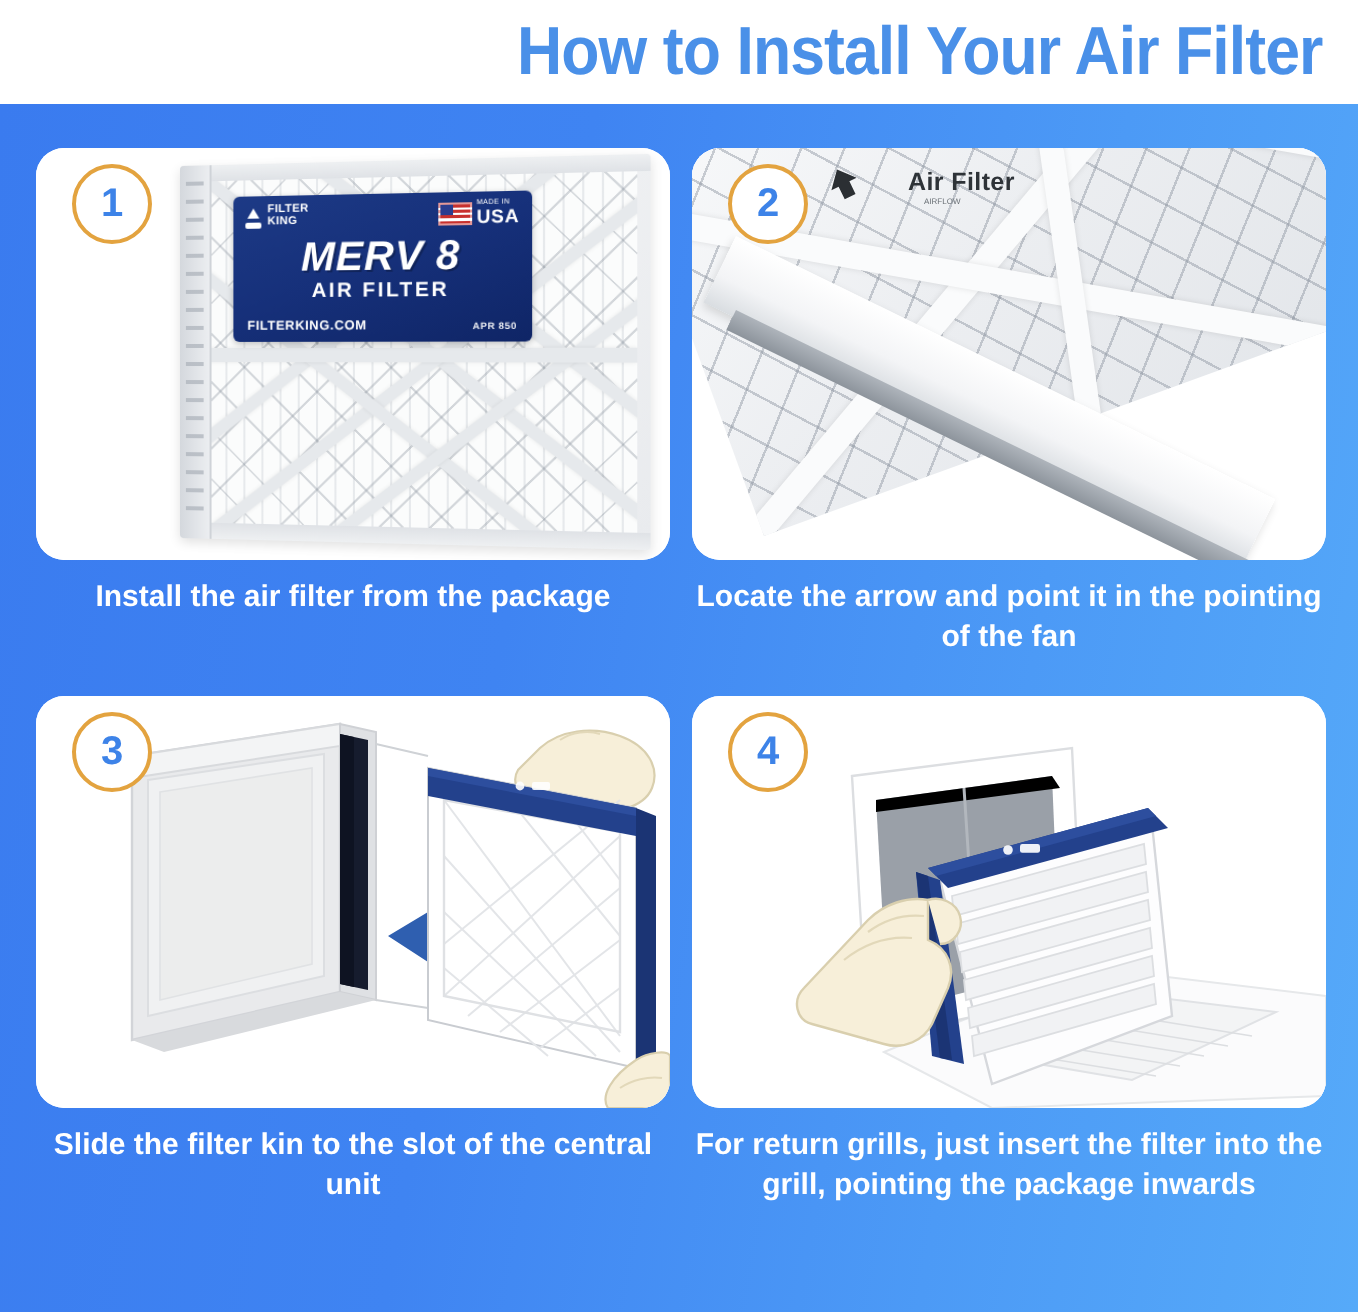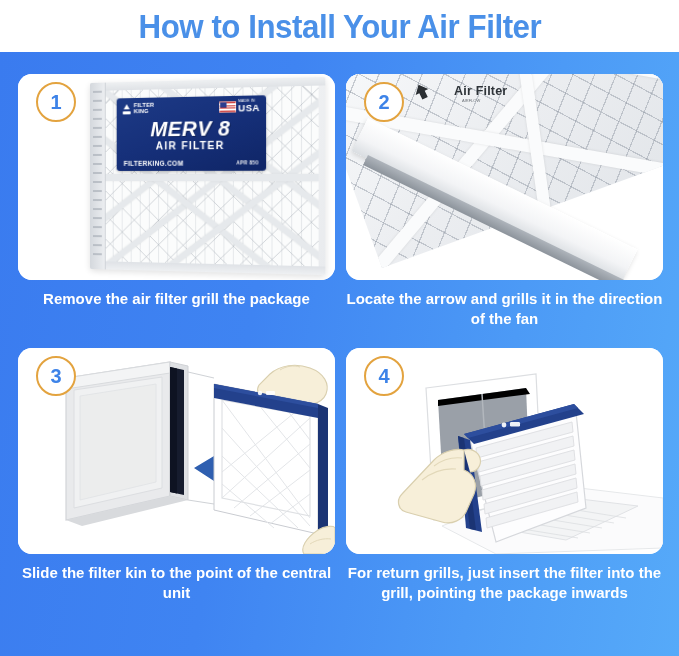--- a/index.html
+++ b/index.html
@@ -6,21 +6,21 @@
   body{
     width:679px;height:656px;overflow:hidden;
     font-family:"Liberation Sans",sans-serif;
     background:#ffffff;
   }
   #page{position:relative;width:679px;height:656px;overflow:hidden;background:#fff;}
 
   
   .header{
     position:absolute;left:0;top:0;width:679px;height:52px;
-    background:#ffffff;display:flex;align-items:center;justify-content:center;
+    background:#ffffff;display:flex;align-items:center;justify-content:flex-end;
   }
   .header-title{
     font-size:34px;font-weight:bold;color:#4a90e8;
     letter-spacing:-0.5px;transform:scaleX(.92);transform-origin:center;
     white-space:nowrap;line-height:1;
   }
 
   
   .body-bg{
     position:absolute;left:0;top:52px;width:679px;height:604px;
@@ -231,21 +231,21 @@
                 <span class="site">FILTERKING.COM</span>
                 <span class="apr">APR 850</span>
               </div>
             </div>
           </div>
         </div>
         <div class="badge-wrap">
           <div class="badge">1</div>
         </div>
       </div>
-      <div class="caption">Remove the air filter grill the package</div>
+      <div class="caption">Install the air filter from the package</div>
     </div>
 
     <div class="cell c2">
       <div class="card">
         <div class="p2">
           <div class="f2-body">
             <div class="f2-mesh"></div>
             <div class="f2-struts">
               <i class="s1"></i>
                 <i class="s2"></i>
@@ -262,21 +262,21 @@
               </g>
             </svg>
           </div>
           <div class="f2-text">Air Filter</div>
           <div class="f2-sub">AIRFLOW</div>
         </div>
         <div class="badge-wrap">
           <div class="badge">2</div>
         </div>
       </div>
-      <div class="caption">Locate the arrow and grills it in the direction of the fan</div>
+      <div class="caption">Locate the arrow and point it in the pointing of the fan</div>
     </div>
 
     <div class="cell c3">
       <div class="card">
         <div class="p3">
           <svg class="svgfull" viewBox="0 0 317 206" preserveAspectRatio="xMidYMid meet">
 
             <g>
               <polygon points="48,30 152,14 152,148 48,172" fill="#e9eaec" stroke="#d2d4d8" stroke-width="1.2"></polygon>
               <polygon points="48,30 152,14 152,25 48,41" fill="#f3f4f5" stroke="#d8dadd" stroke-width="1"></polygon>
@@ -337,21 +337,21 @@
             <g>
               <path d="M300,182 C306,178 316,177 317,180 L317,206 L286,206 C282,200 288,190 300,182 Z" fill="#f7efd9" stroke="#d9cfae" stroke-width="1.1"></path>
               <path d="M292,196 C298,192 306,190 313,191" stroke="#e2d8b9" stroke-width="1" fill="none"></path>
             </g>
           </svg>
         </div>
         <div class="badge-wrap">
           <div class="badge">3</div>
         </div>
       </div>
-      <div class="caption">Slide the filter kin to the point of the central unit</div>
+      <div class="caption">Slide the filter kin to the slot of the central unit</div>
     </div>
 
     <div class="cell c4">
       <div class="card">
         <div class="p4">
           <svg class="svgfull" viewBox="0 0 317 206" preserveAspectRatio="xMidYMid meet">
 
             <g>
               <polygon points="96,178 200,136 317,150 317,200 150,206" fill="#fbfbfc" stroke="#e6e8ea" stroke-width="1"></polygon>
               <polygon points="150,180 226,150 292,158 220,192" fill="#f3f4f5" stroke="#e0e2e5" stroke-width="1"></polygon>

